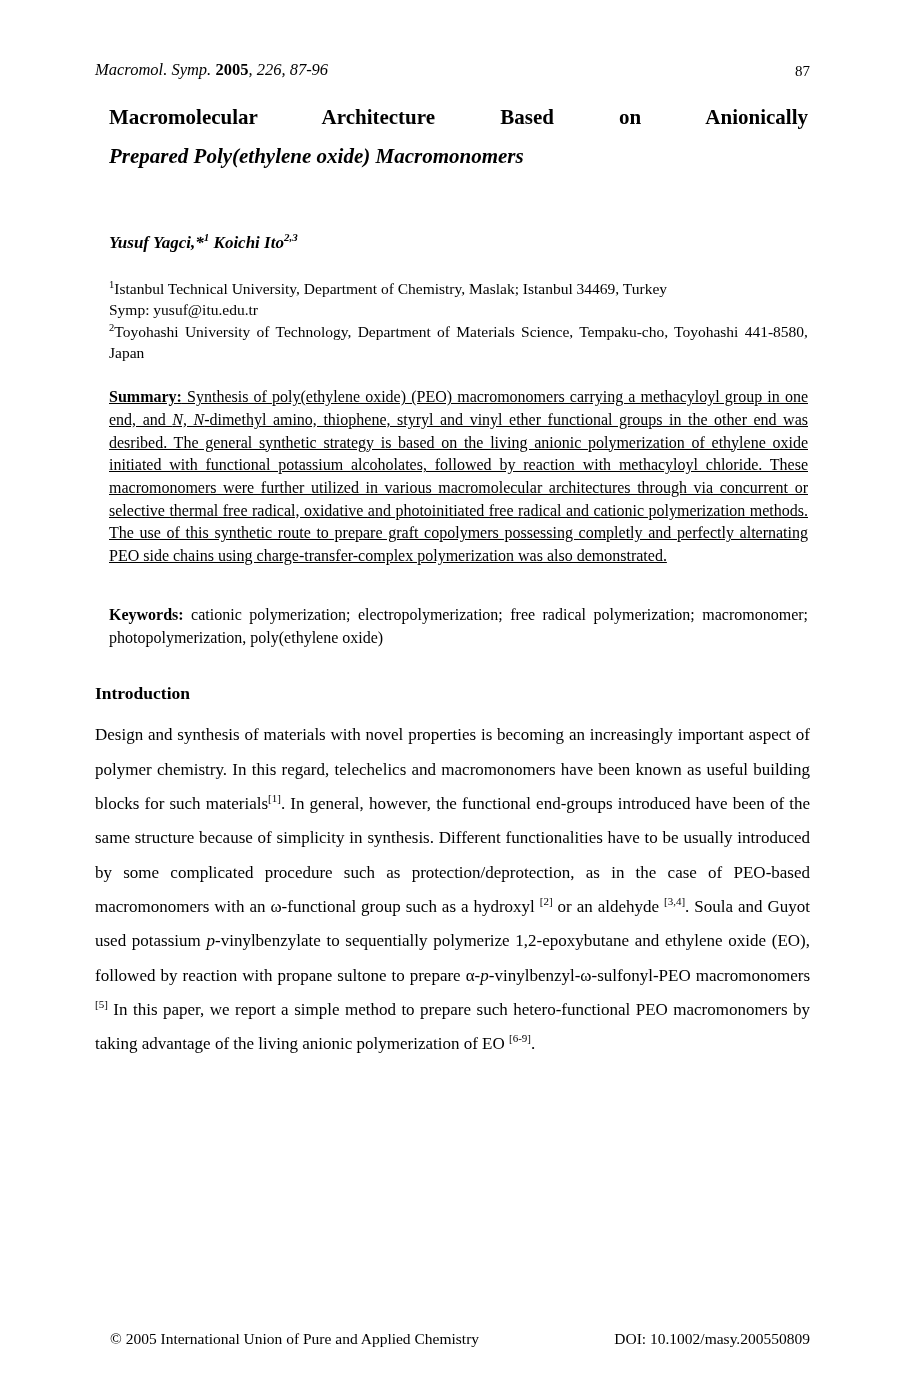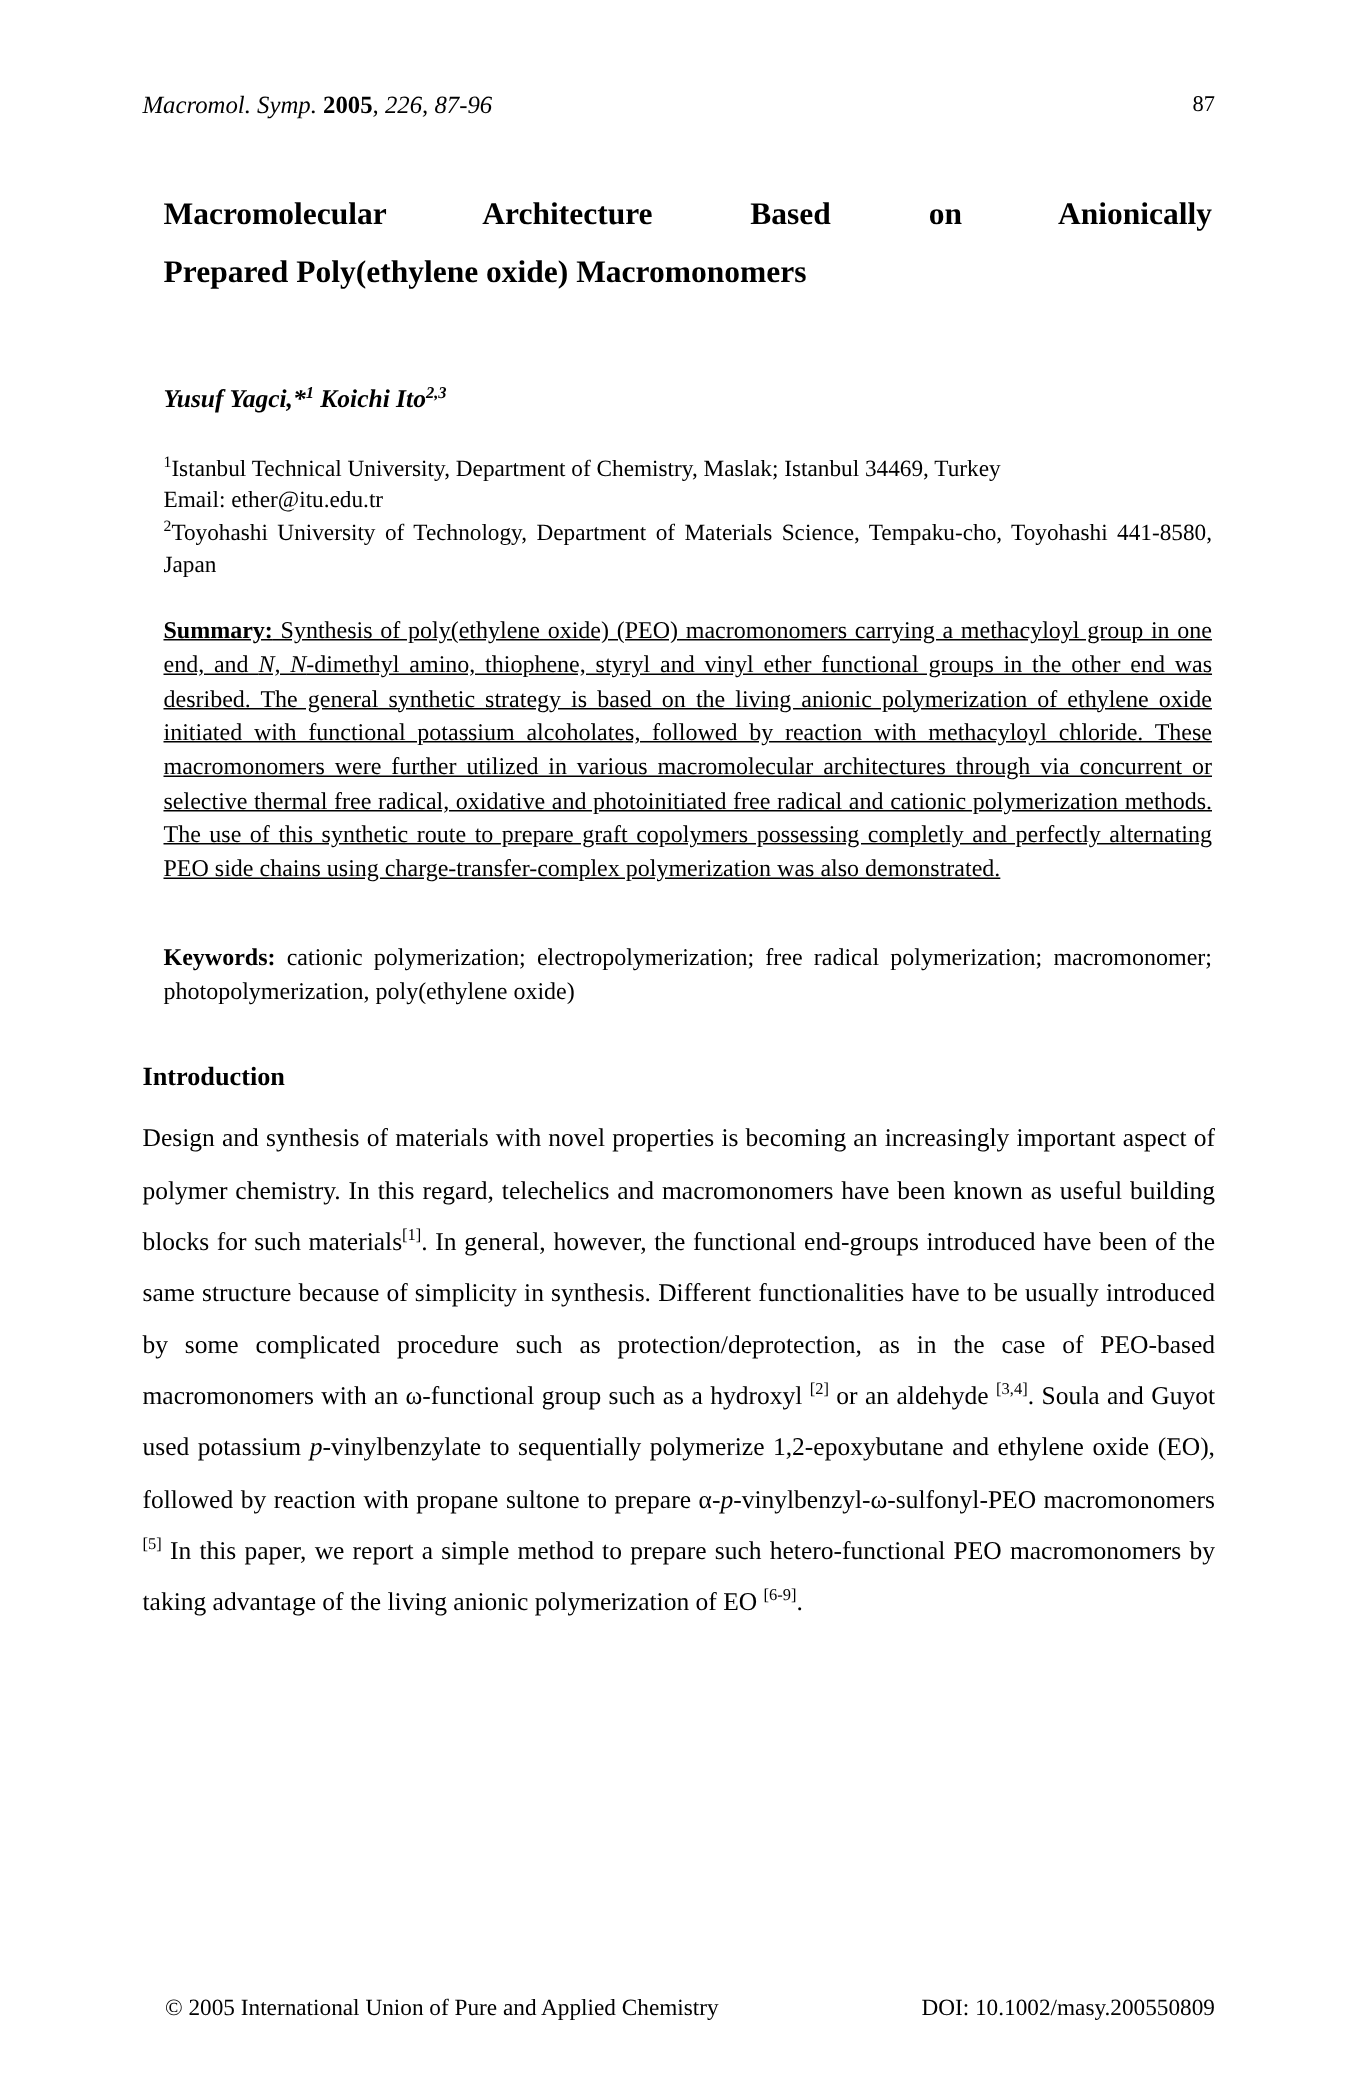--- a/index.html
+++ b/index.html
@@ -18,23 +18,23 @@
     width: 905px;
     height: 1390px;
     box-sizing: border-box;
     padding: 60px 95px 40px 95px;
   }
 
   
   .runhead {
     display: flex;
     justify-content: space-between;
-    align-items: center;
+    align-items: flex-end;
     font-size: 16.5px;
-    margin-bottom: 44px;
+    margin-bottom: 19px;
   }
   .runhead .left {
     font-style: italic;
   }
   .runhead .left b {
     font-style: normal;
     font-weight: bold;
   }
   .runhead .right {
     font-style: normal;
@@ -46,20 +46,21 @@
     font-size: 21px;
     font-weight: bold;
     line-height: 1.75;
     text-align: justify;
     text-align-last: justify;
     margin: 0 0 2px 0;
     padding: 0 2px 0 14px;
   }
   .title-line2 {
     text-align-last: left;
+    font-style: italic;
   }
 
   
   .authors {
     font-size: 17px;
     font-style: italic;
     font-weight: bold;
     margin-top: 56px;
     margin-bottom: 26px;
     padding-left: 14px;
@@ -158,21 +159,21 @@
     <div class="right">87</div>
   </div>
 
   <h1 class="title"><span>Macromolecular Architecture Based on Anionically</span></h1>
   <h1 class="title title-line2"><span>Prepared Poly(ethylene oxide) Macromonomers</span></h1>
 
   <div class="authors"><span>Yusuf Yagci,*</span><sup>1</sup><span> Koichi Ito</span><sup>2,3</sup></div>
 
   <div class="affil">
     <p><sup>1</sup><span>Istanbul Technical University, Department of Chemistry, Maslak; Istanbul 34469, Turkey</span></p>
-    <p><span>Email: ether@itu.edu.tr</span></p>
+    <p><span>Symp: yusuf@itu.edu.tr</span></p>
     <p><sup>2</sup><span>Toyohashi University of Technology, Department of Materials Science, Tempaku-cho, Toyohashi 441-8580, Japan</span></p>
   </div>
 
   <div class="summary"><b>Summary:</b><span> Synthesis of poly(ethylene oxide) (PEO) macromonomers carrying a methacyloyl group in one end, and </span><i>N, N</i><span>-dimethyl amino, thiophene, styryl and vinyl ether  functional groups in the other end was desribed. The general synthetic strategy is based on the living anionic polymerization of ethylene oxide initiated with functional potassium alcoholates, followed by reaction with methacyloyl chloride. These macromonomers were further utilized in various macromolecular architectures through via concurrent or selective thermal free radical, oxidative and photoinitiated free radical and cationic polymerization methods. The use of this synthetic route to prepare graft copolymers possessing completly and perfectly alternating PEO side chains using charge-transfer-complex polymerization was also demonstrated.</span></div>
 
   <div class="keywords"><b>Keywords:</b><span> cationic polymerization; electropolymerization; free radical polymerization; macromonomer; photopolymerization, poly(ethylene oxide)</span></div>
 
   <h2 class="section">Introduction</h2>
 
   <p class="body-text"><span>Design and synthesis of materials with novel properties is becoming an increasingly important aspect of polymer chemistry. In this regard, telechelics and macromonomers have been known as useful building blocks for such materials</span><sup>[1]</sup><span>. In general, however, the functional end-groups introduced have been of the same structure because of simplicity in synthesis.  Different functionalities have to be usually introduced by some complicated procedure such as protection/deprotection, as in the case of PEO-based macromonomers with an ω-functional group such as a hydroxyl </span><sup>[2]</sup><span> or an aldehyde </span><sup>[3,4]</sup><span>. Soula and Guyot  used potassium </span><i>p</i><span>-vinylbenzylate to sequentially polymerize 1,2-epoxybutane and ethylene oxide (EO), followed by reaction with propane sultone to prepare α-</span><i>p</i><span>-vinylbenzyl-ω-sulfonyl-PEO macromonomers </span><sup>[5]</sup><span> In this paper, we report a simple method to prepare such hetero-functional PEO macromonomers by taking advantage of the living anionic polymerization of EO </span><sup>[6-9]</sup><span>.</span></p>

